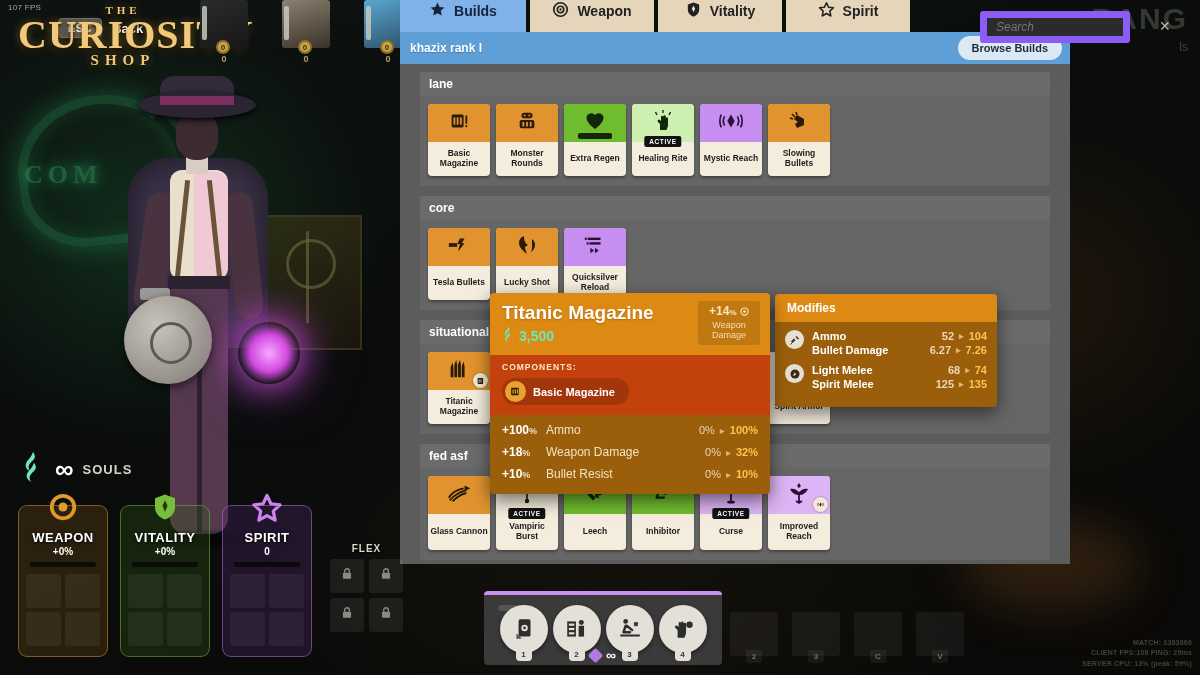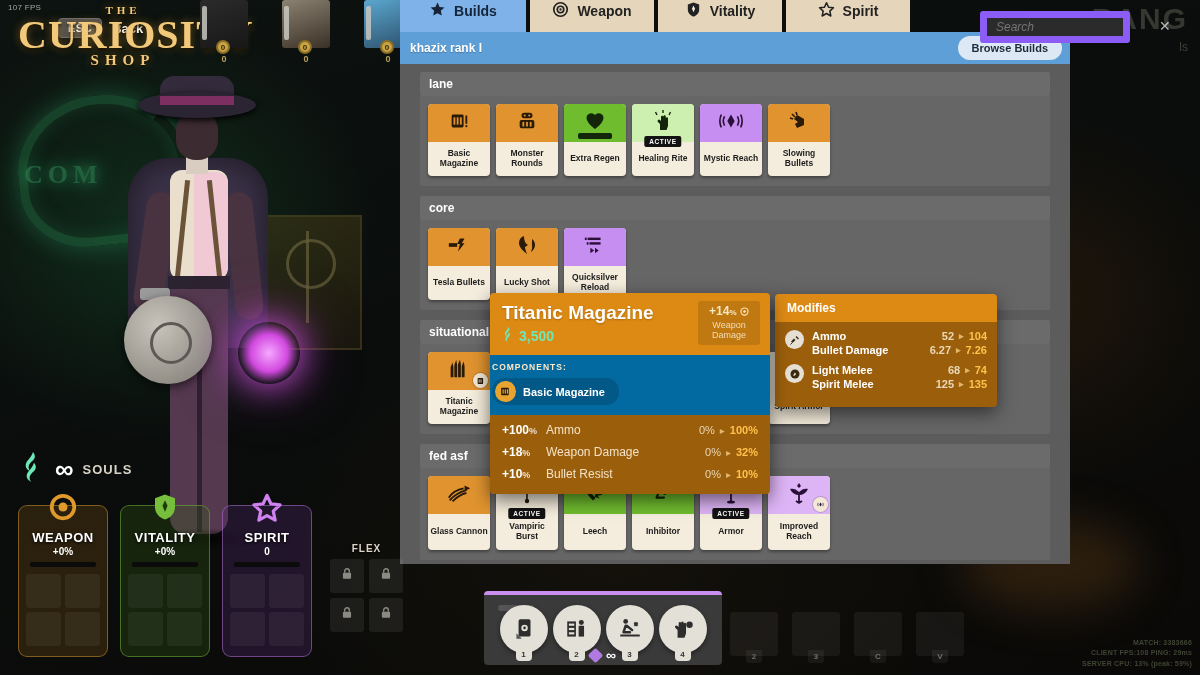--- a/index.html
+++ b/index.html
@@ -137,21 +137,21 @@
     box-shadow:0 6px 18px rgba(0,0,0,.55);z-index:40;}
   .tt-head{background:#dd8a14;padding:9px 12px 10px 12px;position:relative;min-height:58px;}
   .tt-name{color:#fff;font:bold 19px "Liberation Sans",sans-serif;text-shadow:0 1px 2px rgba(0,0,0,.25);}
   .tt-cost{display:flex;align-items:center;gap:4px;margin-top:3px;color:#6ee8b8;
     font:bold 14px "Liberation Sans",sans-serif;}
   .tt-badge{position:absolute;right:10px;top:8px;width:62px;background:rgba(0,0,0,.13);
     border-radius:3px;text-align:center;padding:3px 2px 5px;}
   .tt-badge .pct{color:#f7e7c0;font:bold 12px "Liberation Sans",sans-serif;}
   .tt-badge .pct small{font-size:8px;}
   .tt-badge .lbl{color:#f2ddb6;font:9px "Liberation Sans",sans-serif;line-height:1.12;margin-top:2px;}
-  .tt-comp{background:#0369a1;padding:7px 12px 10px 2px;}
+  .tt-comp{background:#c2410c;padding:7px 12px 10px 12px;}
   .tt-comp-title{color:#ffe9c6;font:bold 8.5px "Liberation Sans",sans-serif;letter-spacing:1px;}
   .comp-chip{margin-top:6px;display:inline-flex;align-items:center;gap:7px;background:rgba(0,0,0,.16);
     border-radius:13px;padding:3px 14px 3px 3px;}
   .comp-icon{width:21px;height:21px;border-radius:50%;background:#e8a430;display:flex;align-items:center;justify-content:center;}
   .comp-name{color:#fff;font:bold 11px "Liberation Sans",sans-serif;}
   .tt-stats{background:#9b5f0c;padding:4px 12px 9px;}
   .tt-stat{display:flex;align-items:center;padding:4px 0;}
   .tt-stat .val{color:#fff;font:bold 12px "Liberation Sans",sans-serif;min-width:44px;}
   .tt-stat .val small{font-size:9px;opacity:.8;font-weight:bold;}
   .tt-stat .nm2{color:#f3e2c6;font:12px "Liberation Sans",sans-serif;flex:1;}
@@ -527,21 +527,21 @@
               <div class="nm">Inhibitor</div>
             </div>
           <div class="card tall">
               <div class="art lpurple">
             <span><svg width="24" height="24" viewBox="0 0 24 24">
                     <path stroke="#2a1038" stroke-width="1.8" d="M12 2v18M12 5l-4-2M12 5l4-2M12 9l-5-2M12 9l5-2"></path>
                     <ellipse cx="12" cy="21" rx="4" ry="1.6" fill="#2a1038"></ellipse>
                   </svg></span>
             <span class="active-tag">ACTIVE</span>
           </div>
-              <div class="nm">Armor</div>
+              <div class="nm">Curse</div>
             </div>
           <div class="card tall">
               <div class="art lpurple">
             <span><svg width="24" height="24" viewBox="0 0 24 24">
                     <path fill="#2a1038" d="M12 2l2 3-2 2-2-2z"></path>
                     <path fill="#2a1038" d="M3 8c3-1 6 0 9 3 3-3 6-4 9-3-2 4-5 6-9 6S5 12 3 8z"></path>
                     <path stroke="#2a1038" stroke-width="1.8" d="M12 12v10M9 20l3 2 3-2"></path>
                   </svg></span>
             <span class="mini-badge">
                   <svg width="11" height="11" viewBox="0 0 28 24">

